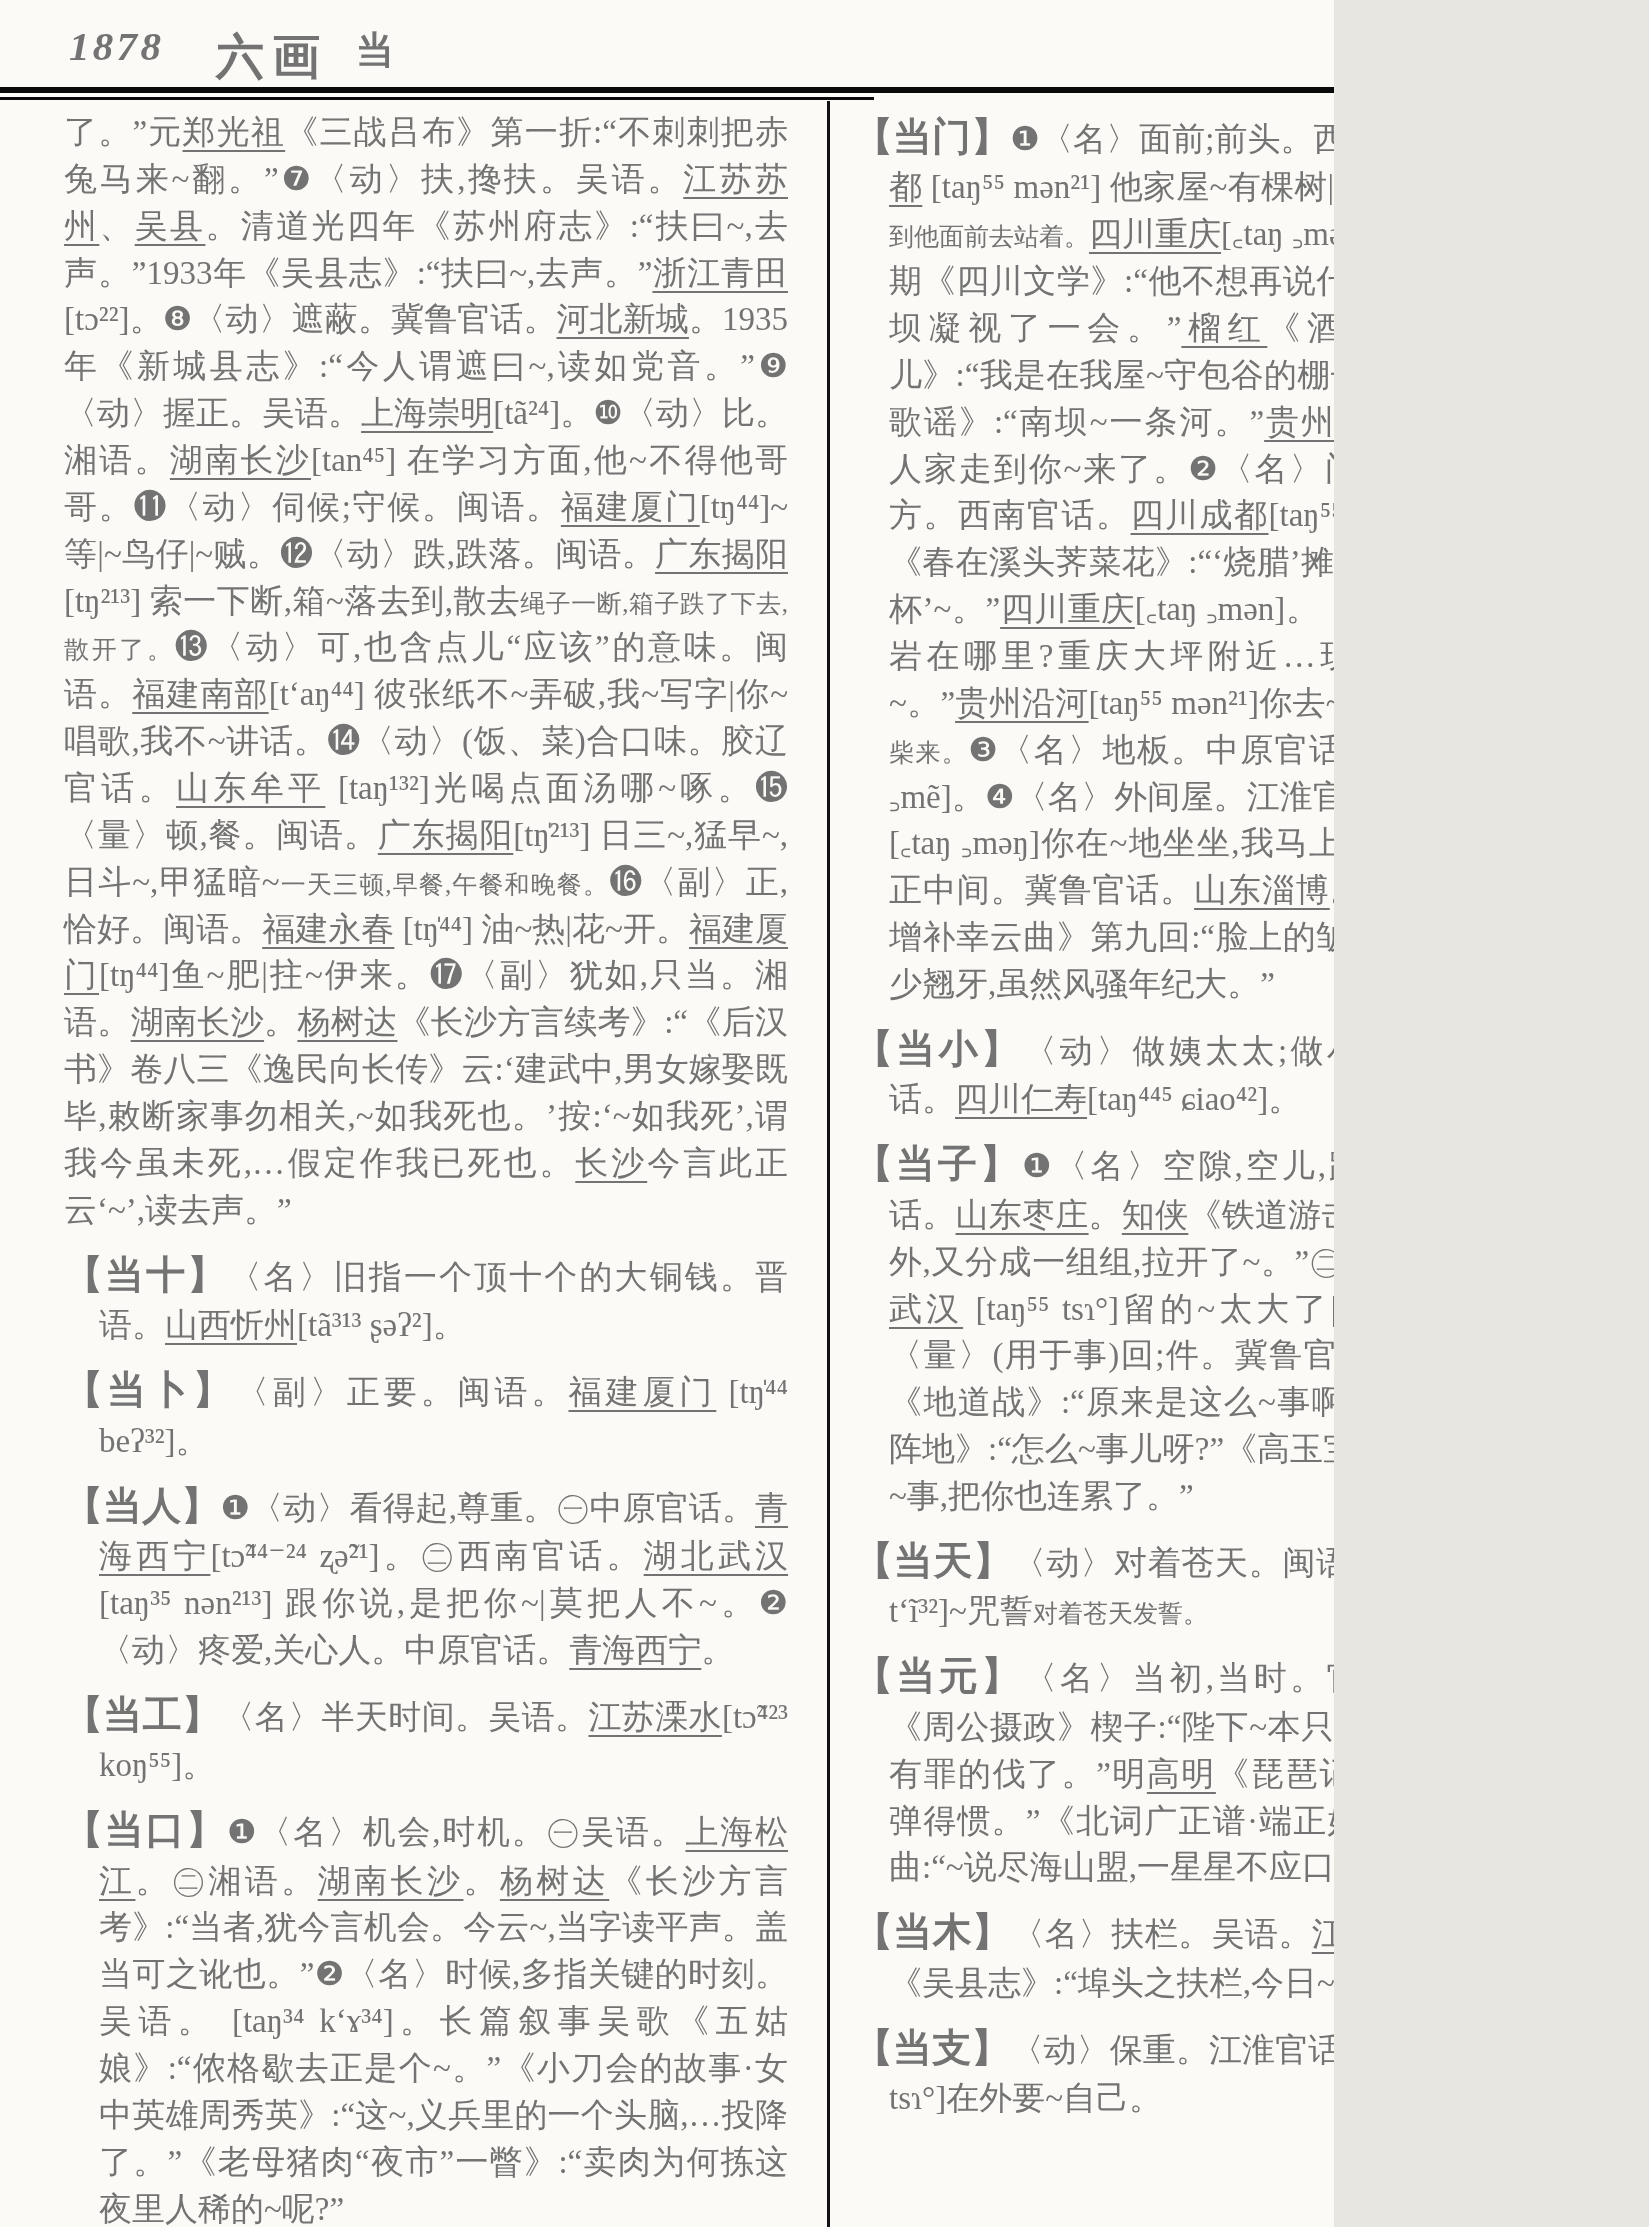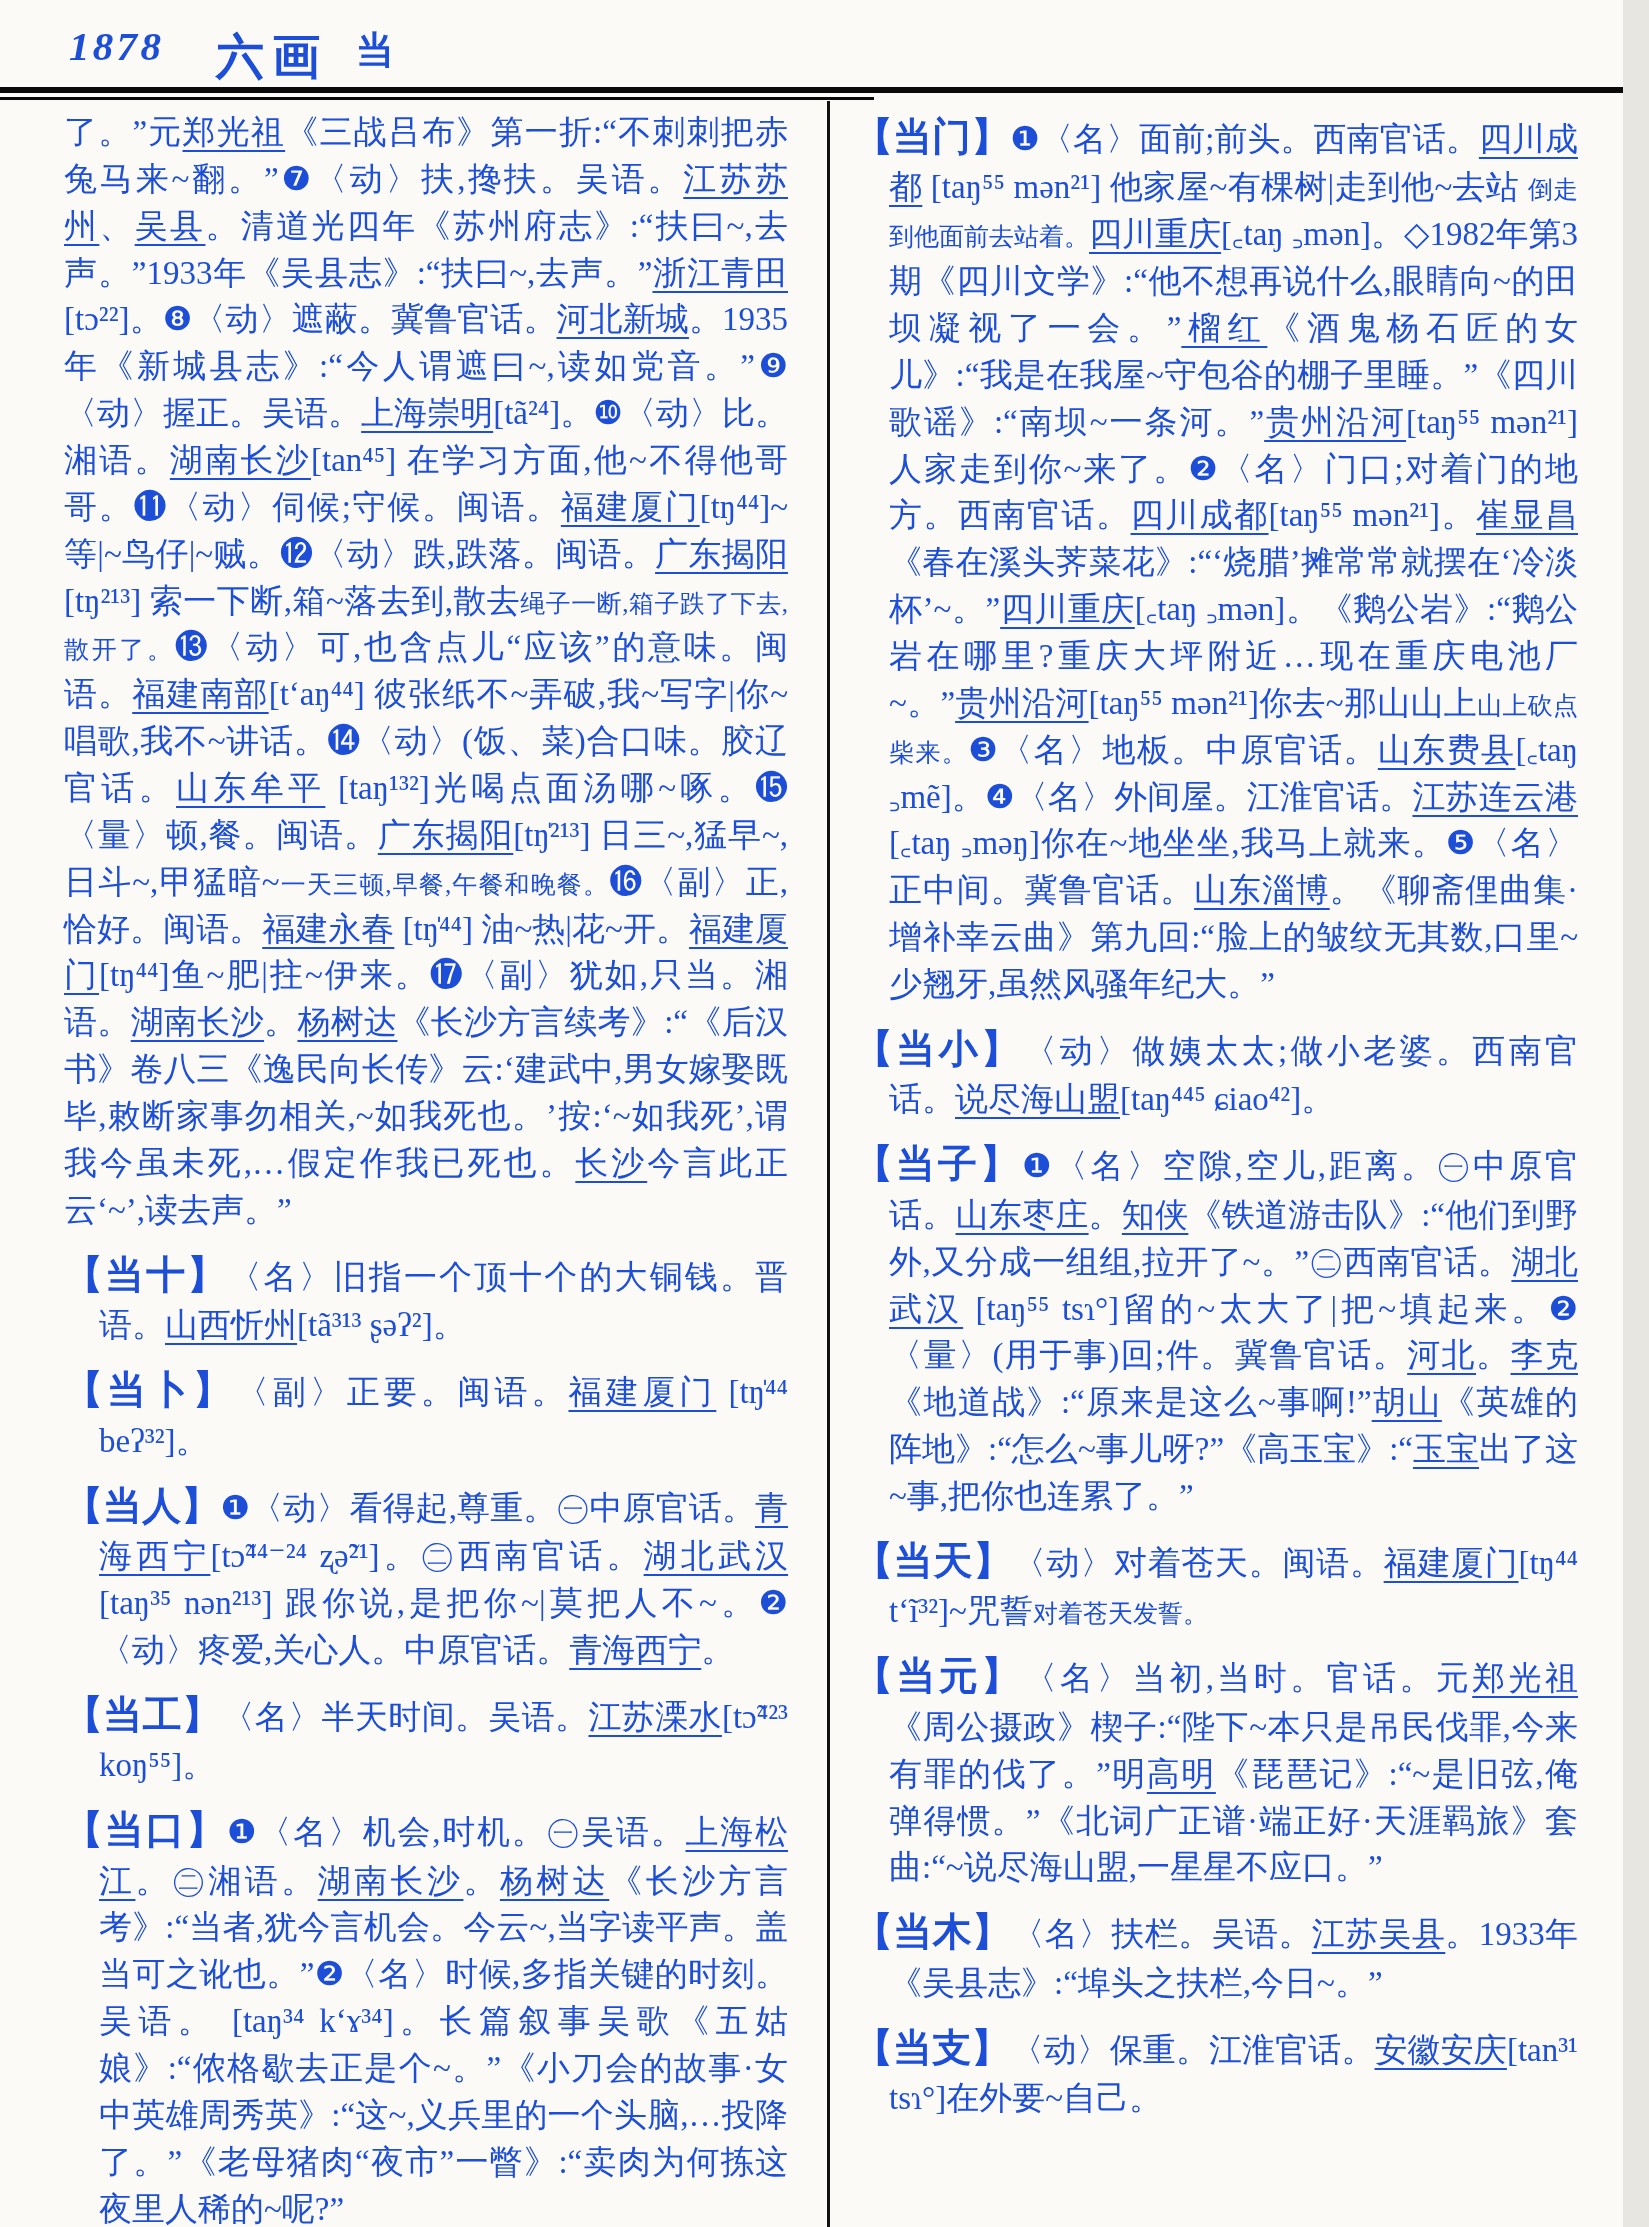--- a/index.html
+++ b/index.html
@@ -1,18 +1,18 @@
 <!DOCTYPE html>
 <html style="font-size:13.2px"><head>
 <meta charset="utf-8">
 <style>
   html,body{margin:0;padding:0;background:#e8e6e0;}
   .page{
-    position:relative;width:1623px;height:2227px;overflow:hidden;
-    background:#fbfaf6;color:#1d4ed8;
+    position:relative;width:1334px;height:2227px;overflow:hidden;
+    background:#fbfaf6;color:#737373;
     font-family:"Liberation Serif","DejaVu Serif",serif;
   }
   .hdr{position:absolute;top:15px;left:0;width:1650px;height:71px;}
   .hdr-num{position:absolute;top:6.6px;left:69px;font-size:41px;font-weight:bold;font-style:italic;letter-spacing:3.3px;}
   .hdr-sec{position:absolute;top:10px;left:216px;font-size:48px;font-weight:bold;letter-spacing:8.2px;}
   .hdr-char{position:absolute;top:10px;left:356px;font-size:38px;font-weight:bold;}
   .rule{position:absolute;top:87px;left:0;width:1650px;height:5.8px;background:#0a0a0a;}
   .rule-thin{position:absolute;top:97px;left:0;width:874px;height:2.5px;background:#0a0a0a;}
   .col-divider{position:absolute;top:101px;left:827px;width:2.5px;height:2127px;background:#111;}
   .edge-right{position:absolute;top:101px;left:1638px;width:2.5px;height:2127px;background:#111;}
@@ -42,21 +42,21 @@
     <div class="column">
         <p class="cont">了。”元<u>郑光祖</u>《三战吕布》第一折:“不刺刺把赤兔马来~翻。”❼〈动〉扶,搀扶。吴语。<u>江苏苏州</u>、<u>吴县</u>。清道光四年《苏州府志》:“扶曰~,去声。”1933年《吴县志》:“扶曰~,去声。”<u>浙江青田</u>[tɔ²²]。❽〈动〉遮蔽。冀鲁官话。<u>河北新城</u>。1935年《新城县志》:“今人谓遮曰~,读如党音。”❾〈动〉握正。吴语。<u>上海崇明</u>[tã²⁴]。❿〈动〉比。湘语。<u>湖南长沙</u>[tan⁴⁵] 在学习方面,他~不得他哥哥。⓫〈动〉伺候;守候。闽语。<u>福建厦门</u>[tŋ⁴⁴]~等|~鸟仔|~贼。⓬〈动〉跌,跌落。闽语。<u>广东揭阳</u>[tŋ²¹³] 索一下断,箱~落去到,散去<small>绳子一断,箱子跌了下去,散开了。</small>⓭〈动〉可,也含点儿“应该”的意味。闽语。<u>福建南部</u>[tʻaŋ⁴⁴] 彼张纸不~弄破,我~写字|你~唱歌,我不~讲话。⓮〈动〉(饭、菜)合口味。胶辽官话。<u>山东牟平</u> [taŋ¹³²]光喝点面汤哪~啄。⓯〈量〉顿,餐。闽语。<u>广东揭阳</u>[tŋ̍²¹³] 日三~,猛早~,日斗~,甲猛暗~<small>一天三顿,早餐,午餐和晚餐。</small>⓰〈副〉正,恰好。闽语。<u>福建永春</u> [tŋ̍⁴⁴] 油~热|花~开。<u>福建厦门</u>[tŋ⁴⁴]鱼~肥|拄~伊来。⓱〈副〉犹如,只当。湘语。<u>湖南长沙</u>。<u>杨树达</u>《长沙方言续考》:“《后汉书》卷八三《逸民向长传》云:‘建武中,男女嫁娶既毕,敕断家事勿相关,~如我死也。’按:‘~如我死’,谓我今虽未死,…假定作我已死也。<u>长沙</u>今言此正云‘~’,读去声。”</p>
         <p class="entry"><span class="head">【当十】</span>〈名〉旧指一个顶十个的大铜钱。晋语。<u>山西忻州</u>[tã³¹³ ʂəʔ²]。</p>
         <p class="entry"><span class="head">【当卜】</span>〈副〉正要。闽语。<u>福建厦门</u> [tŋ̍⁴⁴ beʔ³²]。</p>
         <p class="entry"><span class="head">【当人】</span>❶〈动〉看得起,尊重。㊀中原官话。<u>青海西宁</u>[tɔ̃⁴⁴⁻²⁴ ʐə̃²¹]。㊁西南官话。<u>湖北武汉</u>[taŋ³⁵ nən²¹³] 跟你说,是把你~|莫把人不~。❷〈动〉疼爱,关心人。中原官话。<u>青海西宁</u>。</p>
         <p class="entry"><span class="head">【当工】</span>〈名〉半天时间。吴语。<u>江苏溧水</u>[tɔ̃⁴²³ koŋ⁵⁵]。</p>
         <p class="entry"><span class="head">【当口】</span>❶〈名〉机会,时机。㊀吴语。<u>上海松江</u>。㊁湘语。<u>湖南长沙</u>。<u>杨树达</u>《长沙方言考》:“当者,犹今言机会。今云~,当字读平声。盖当可之讹也。”❷〈名〉时候,多指关键的时刻。吴语。 [taŋ³⁴ kʻɤ³⁴]。长篇叙事吴歌《五姑娘》:“侬格歇去正是个~。”《小刀会的故事·女中英雄周秀英》:“这~,义兵里的一个头脑,…投降了。”《老母猪肉“夜市”一瞥》:“卖肉为何拣这夜里人稀的~呢?”</p>
       </div>
     <div class="column">
         <p class="entry"><span class="head">【当门】</span>❶〈名〉面前;前头。西南官话。<u>四川成都</u> [taŋ⁵⁵ mən²¹] 他家屋~有棵树|走到他~去站 <small>倒走到他面前去站着。</small><u>四川重庆</u>[꜀taŋ ꜆mən]。◇1982年第3期《四川文学》:“他不想再说什么,眼睛向~的田坝凝视了一会。”<u>榴红</u>《酒鬼杨石匠的女儿》:“我是在我屋~守包谷的棚子里睡。”《四川歌谣》:“南坝~一条河。”<u>贵州沿河</u>[taŋ⁵⁵ mən²¹] 人家走到你~来了。❷〈名〉门口;对着门的地方。西南官话。<u>四川成都</u>[taŋ⁵⁵ mən²¹]。<u>崔显昌</u>《春在溪头荠菜花》:“‘烧腊’摊常常就摆在‘冷淡杯’~。”<u>四川重庆</u>[꜀taŋ ꜆mən]。《鹅公岩》:“鹅公岩在哪里?重庆大坪附近…现在重庆电池厂~。”<u>贵州沿河</u>[taŋ⁵⁵ mən²¹]你去~那山山上<small>山上砍点柴来。</small>❸〈名〉地板。中原官话。<u>山东费县</u>[꜀taŋ ꜆mẽ]。❹〈名〉外间屋。江淮官话。<u>江苏连云港</u> [꜀taŋ ꜆məŋ]你在~地坐坐,我马上就来。❺〈名〉正中间。冀鲁官话。<u>山东淄博</u>。《聊斋俚曲集·增补幸云曲》第九回:“脸上的皱纹无其数,口里~少翘牙,虽然风骚年纪大。”</p>
-        <p class="entry"><span class="head">【当小】</span>〈动〉做姨太太;做小老婆。西南官话。<u>说尽海山盟</u>[taŋ⁴⁴⁵ ɕiao⁴²]。</p>
+        <p class="entry"><span class="head">【当小】</span>〈动〉做姨太太;做小老婆。西南官话。<u>四川仁寿</u>[taŋ⁴⁴⁵ ɕiao⁴²]。</p>
         <p class="entry"><span class="head">【当子】</span>❶〈名〉空隙,空儿,距离。㊀中原官话。<u>山东枣庄</u>。<u>知侠</u>《铁道游击队》:“他们到野外,又分成一组组,拉开了~。”㊁西南官话。<u>湖北武汉</u> [taŋ⁵⁵ tsɿ°]留的~太大了|把~填起来。❷〈量〉(用于事)回;件。冀鲁官话。<u>河北</u>。<u>李克</u>《地道战》:“原来是这么~事啊!”<u>胡山</u>《英雄的阵地》:“怎么~事儿呀?”《高玉宝》:“<u>玉宝</u>出了这~事,把你也连累了。”</p>
         <p class="entry"><span class="head">【当天】</span>〈动〉对着苍天。闽语。<u>福建厦门</u>[tŋ⁴⁴ tʻĩ³²]~咒誓<small>对着苍天发誓。</small></p>
         <p class="entry"><span class="head">【当元】</span>〈名〉当初,当时。官话。元<u>郑光祖</u>《周公摄政》楔子:“陛下~本只是吊民伐罪,今来有罪的伐了。”明<u>高明</u>《琵琶记》:“~是旧弦,俺弹得惯。”《北词广正谱·端正好·天涯羁旅》套曲:“~说尽海山盟,一星星不应口。”</p>
         <p class="entry"><span class="head">【当木】</span>〈名〉扶栏。吴语。<u>江苏吴县</u>。1933年《吴县志》:“埠头之扶栏,今日~。”</p>
         <p class="entry"><span class="head">【当支】</span>〈动〉保重。江淮官话。<u>安徽安庆</u>[tan³¹ tsɿ°]在外要~自己。</p>
       </div>
   </div>
 </div>
 
 

